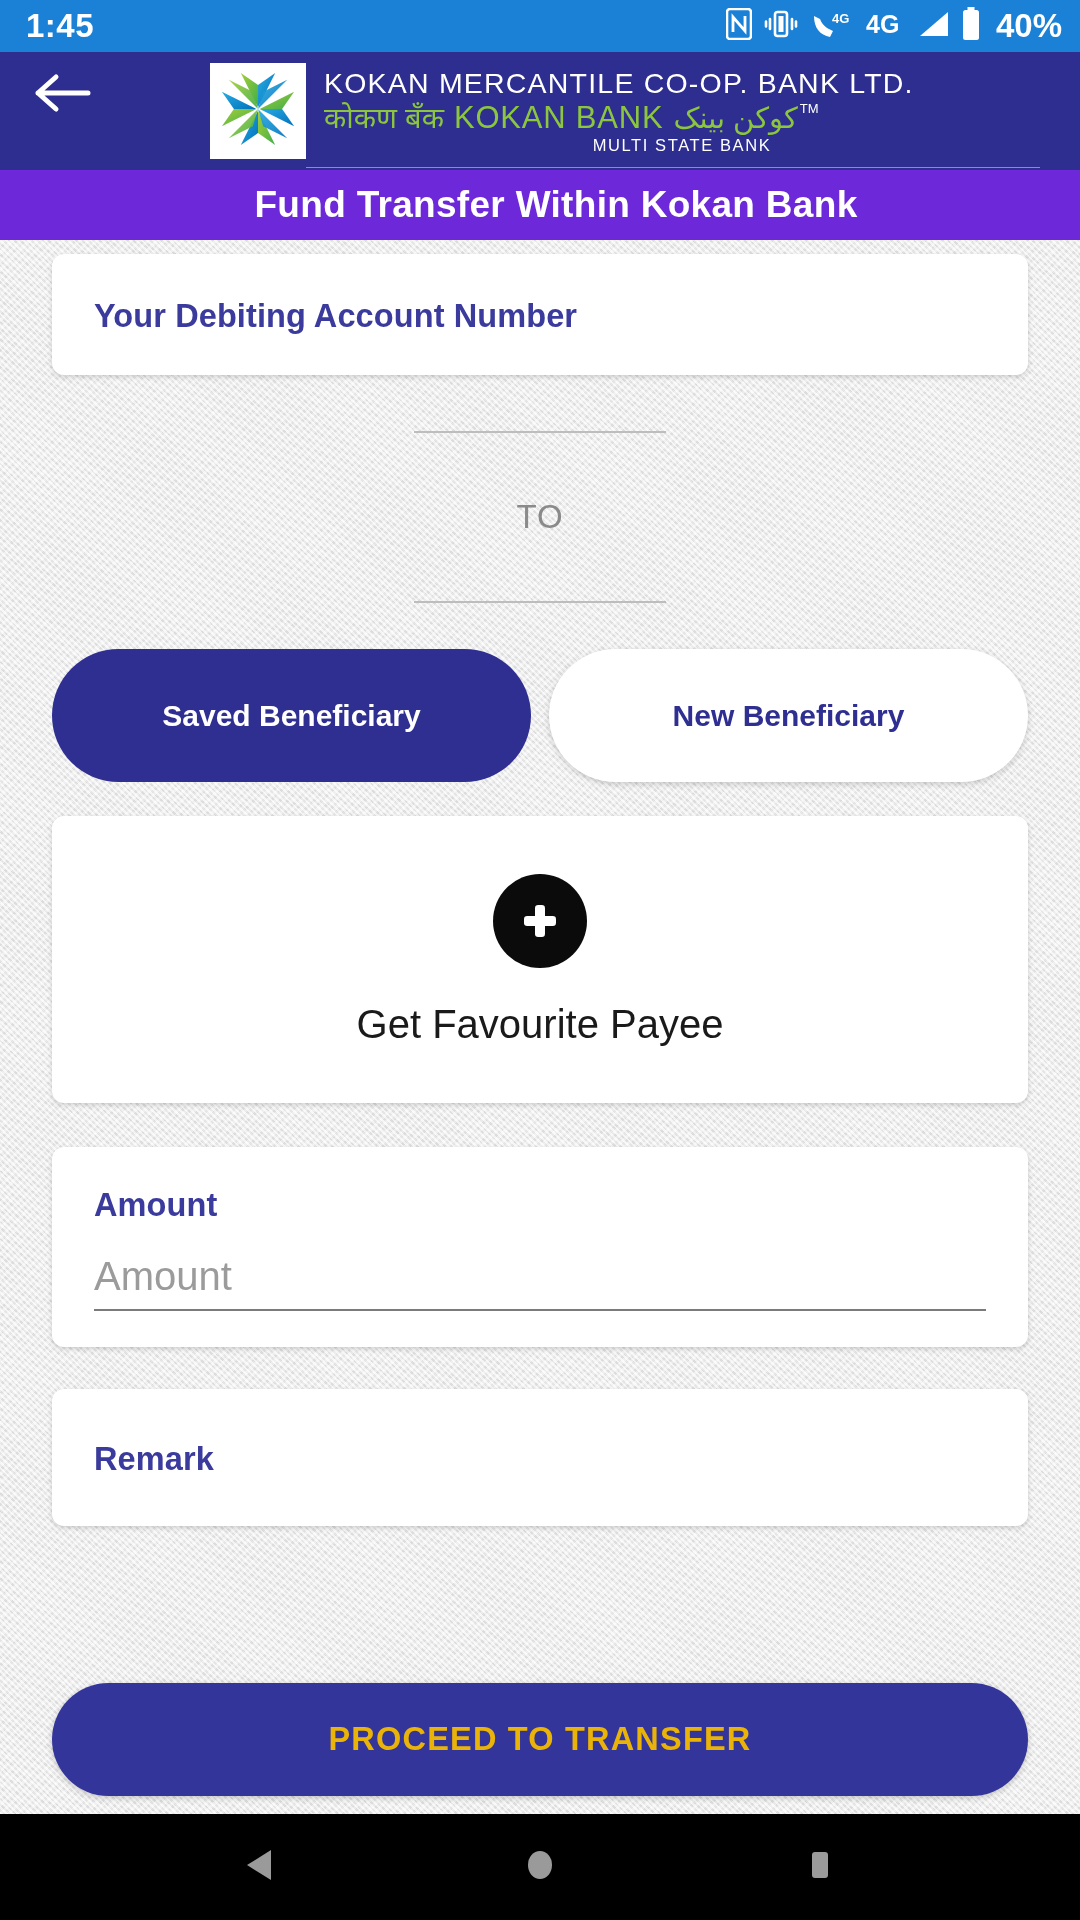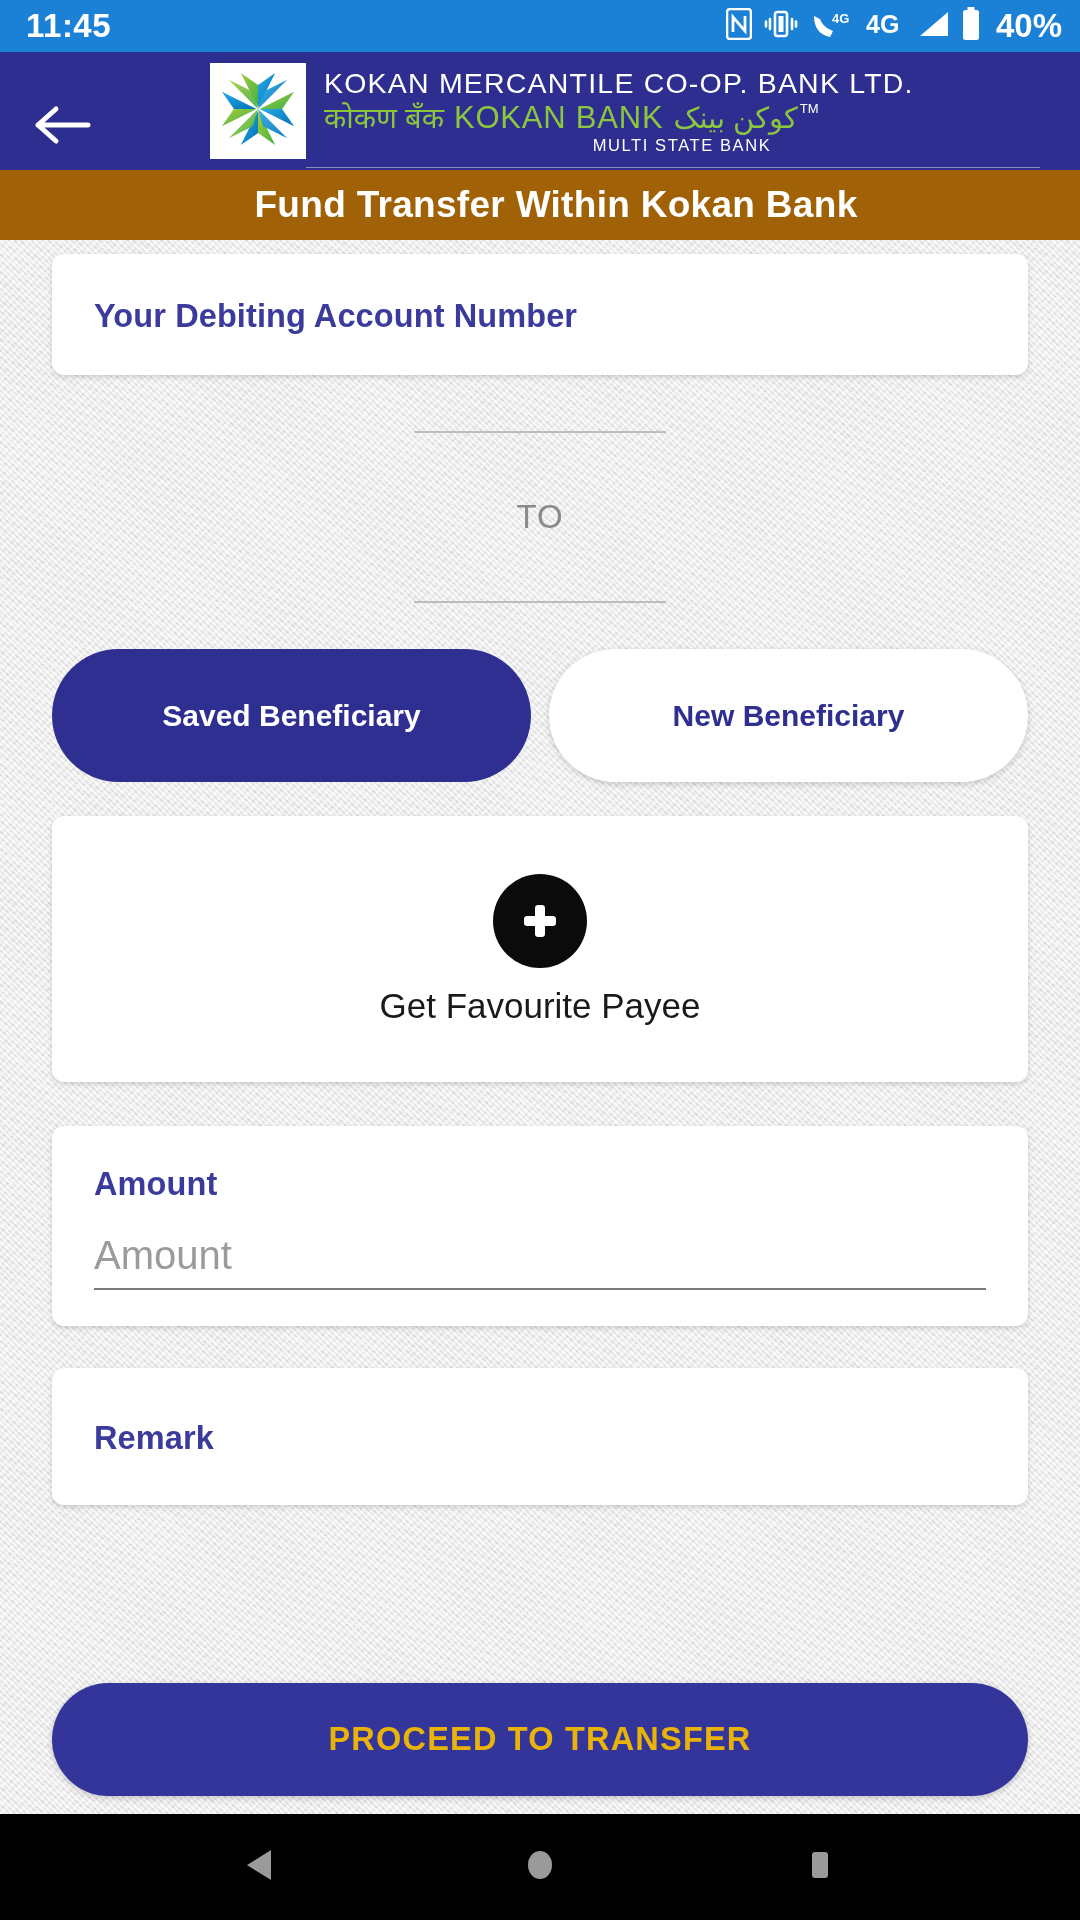--- a/index.html
+++ b/index.html
@@ -26,21 +26,21 @@
   }
   .status-time { font-size: 33px; font-weight: bold; letter-spacing: .5px; }
   .status-right { margin-left: auto; display: flex; align-items: center; gap: 11px; }
   .sicon { display: block; }
   .pct { font-size: 33px; font-weight: bold; margin-left: 4px; }
 
   
   .appbar {
     flex: 0 0 118px;
     background: #2d2e8f;
-    display: flex; align-items: flex-end;
+    display: flex; align-items: flex-start;
     position: relative;
     padding: 0 20px;
   }
   .back-btn {
     width: 86px; height: 86px;
     display: flex; align-items: center; justify-content: center;
     flex: 0 0 86px;
   }
   .brand {
     position: absolute;
@@ -79,21 +79,21 @@
   }
   .brand-rule {
     position: absolute; left: 0; right: 0; bottom: -14px;
     height: 1px; background: rgba(255,255,255,.45);
   }
   .brand-wrap { position: relative; flex: 1 1 auto; display: flex; align-items: center; }
 
   
   .pagetitle {
     flex: 0 0 70px;
-    background: #a16207;
+    background: #6d28d9;
     display: flex; align-items: center; justify-content: center;
     color: #ffffff; font-size: 37px; font-weight: bold;
     letter-spacing: .3px;
     padding-left: 32px;
   }
 
   
   .content {
     flex: 1 1 auto;
     position: relative;
@@ -162,21 +162,21 @@
     margin-top: 34px;
     padding: 58px 0 56px;
     display: flex; flex-direction: column; align-items: center;
   }
   .plus-circle {
     width: 94px; height: 94px; border-radius: 50%;
     background: #0b0b0b;
     display: flex; align-items: center; justify-content: center;
   }
   .payee-label {
-    margin-top: 18px; font-size: 35px; color: #1a1a1a;
+    margin-top: 34px; font-size: 40px; color: #1a1a1a;
   }
 
   
   .card-amount { margin-top: 44px; padding: 40px 42px 36px; }
   .amt-input-row {
     margin-top: 30px;
     border-bottom: 2px solid #7b7b7b;
     padding-bottom: 10px;
   }
   .amt-placeholder { color: #9b9b9b; font-size: 40px; }
@@ -211,21 +211,21 @@
     padding: 0 120px;
   }
   .navbtn { display: flex; align-items: center; justify-content: center; width: 120px; height: 106px; }
 </style>
 </head>
 <body>
 
 <div id="screen">
 
   <div class="statusbar">
-    <div class="status-time">11:45</div>
+    <div class="status-time">1:45</div>
     <div class="status-right">
 
       <span class="sicon">
         <svg width="26" height="32" viewBox="0 0 26 32">
           <rect x="1" y="1" width="24" height="30" rx="3" fill="none" stroke="#fff" stroke-width="2.6"></rect>
           <path d="M7 24 L7 9 L19 23 L19 8" fill="none" stroke="#fff" stroke-width="2.8"></path>
         </svg>
       </span>
 
       <span class="sicon">

